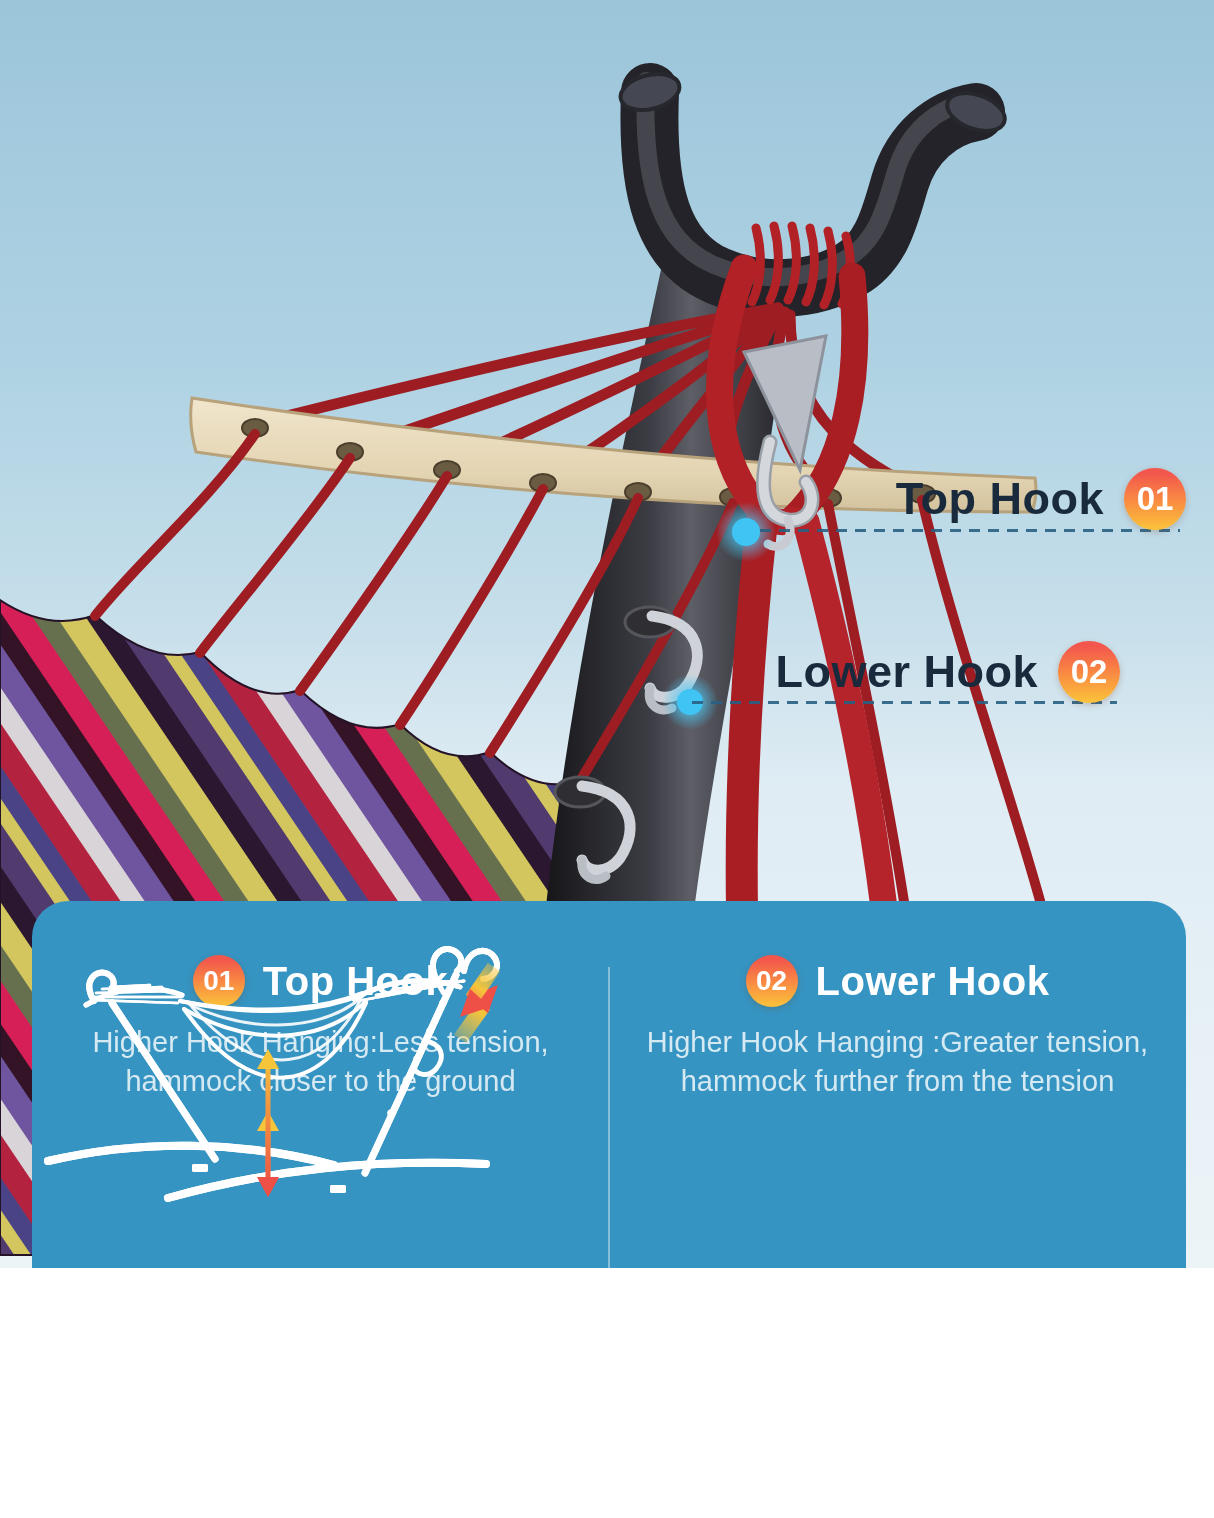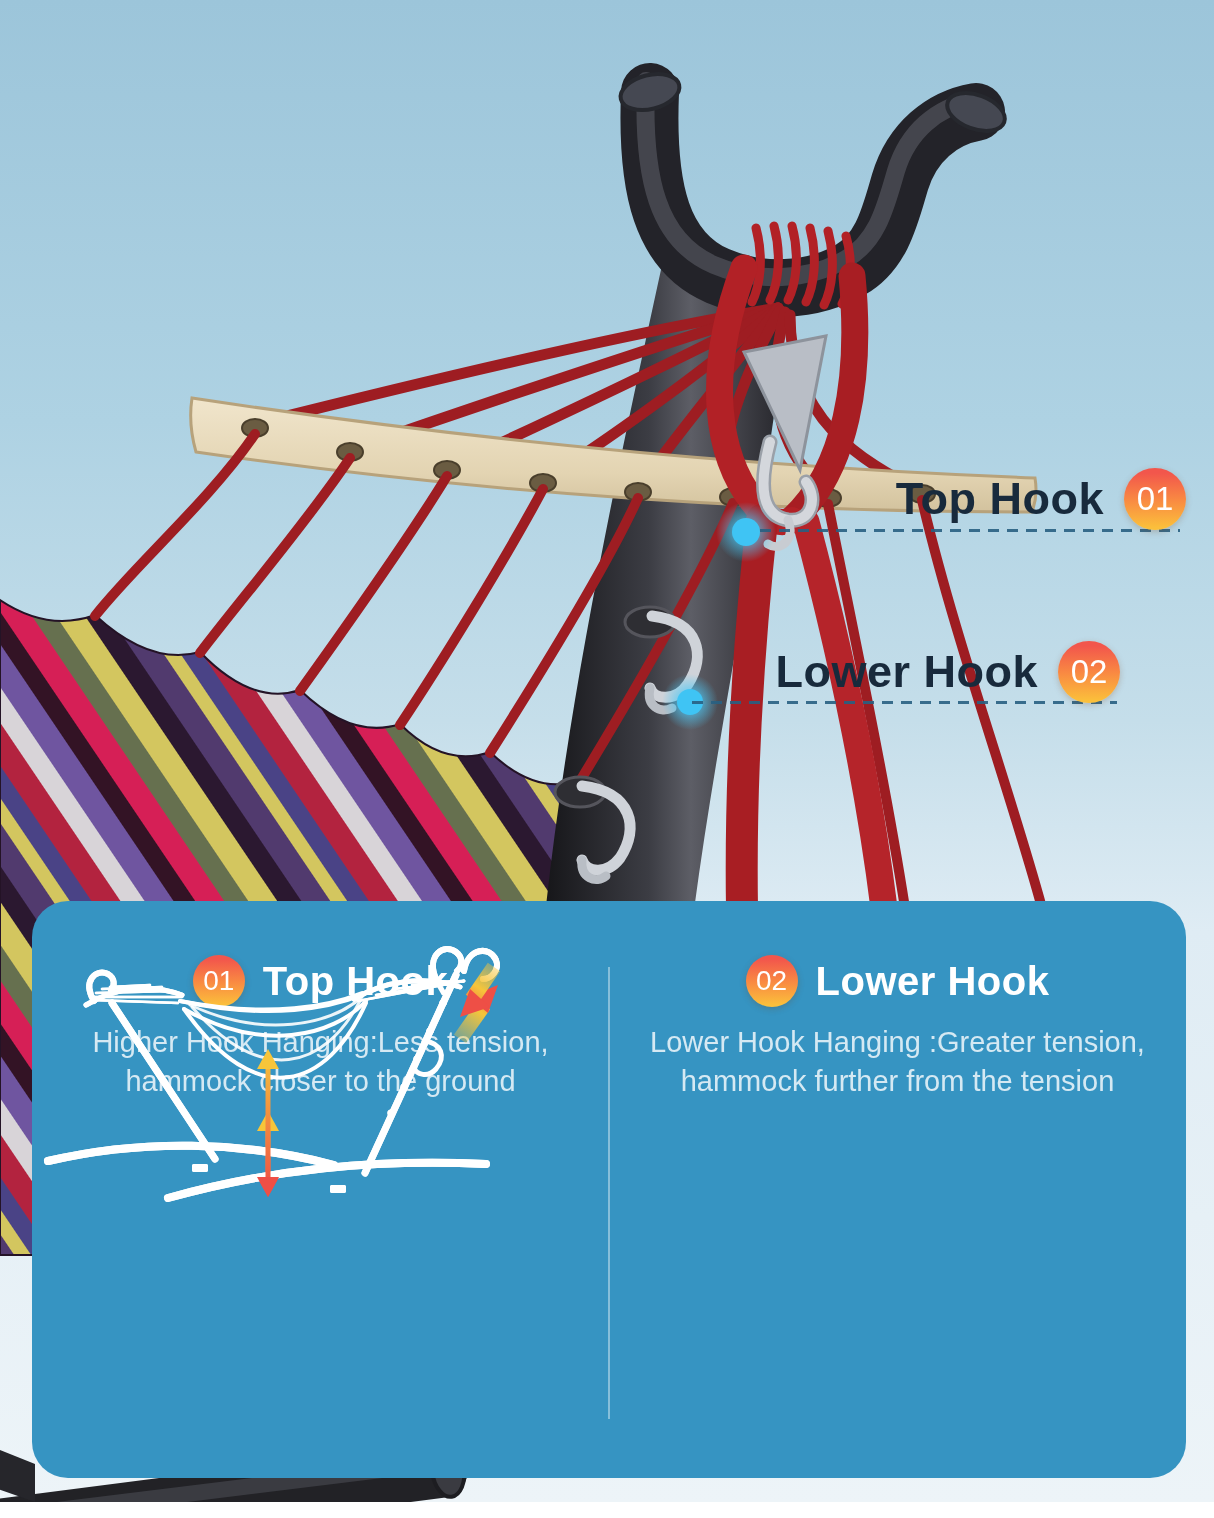--- a/index.html
+++ b/index.html
@@ -1,26 +1,26 @@
 <!DOCTYPE html>
 <html><head>
 <meta charset="utf-8">
 <style>
   html,body{margin:0;padding:0;background:#ffffff;}
   .stage{
-    position:relative;width:1214px;height:1502px;overflow:hidden;
+    position:relative;width:1214px;height:1268px;overflow:hidden;
     font-family:"Liberation Sans","DejaVu Sans",sans-serif;
     background:linear-gradient(180deg,#9cc5da 0%,#aed2e3 28%,#c5deea 48%,#dfecf4 62%,#edf4f8 100%);
   }
   .stage svg{position:absolute;left:0;top:0;}
   
   .callout{position:absolute;display:flex;align-items:center;gap:20px;z-index:3;}
   .callout .lbl{color:#182a3c;font-size:45px;font-weight:700;letter-spacing:0.5px;white-space:nowrap;}
   .badge{
-    border-radius:50%;color:#fff;font-weight:400;
+    border-radius:50%;color:#fff;font-weight:700;
     background:linear-gradient(180deg,#f2564c 8%,#f98a42 52%,#fbbf3b 96%);
     display:flex;align-items:center;justify-content:center;
     box-shadow:0 2px 6px rgba(120,60,20,.25);
   }
   .badge.big{width:62px;height:62px;font-size:33px;}
   .badge.small{width:52px;height:52px;font-size:28px;}
   .dash{
     position:absolute;height:3px;z-index:2;
     background:repeating-linear-gradient(90deg,rgba(40,96,130,.9) 0 11px,rgba(0,0,0,0) 11px 19px);
   }
@@ -321,19 +321,19 @@
         <polygon points="236,296 225,276 247,276" fill="#ee4f46"></polygon>
 
         <line x1="462" y1="66" x2="440" y2="98" stroke="url(#hA2)" stroke-width="15"></line>
         <polygon points="428,116 458,106 438,88" fill="#ee4f46"></polygon>
       </svg>
       <div class="headrow">
         <span class="badge small">02</span>
         <span class="title">Lower Hook</span>
       </div>
       <div class="desc">
-        <div>Lower Hook Hanging :Greater tension,</div>
+        <div>Higher Hook Hanging :Greater tension,</div>
         <div>hammock further from the tension</div>
       </div>
     </div>
   </div>
 
 </div>
 
 </body></html>

